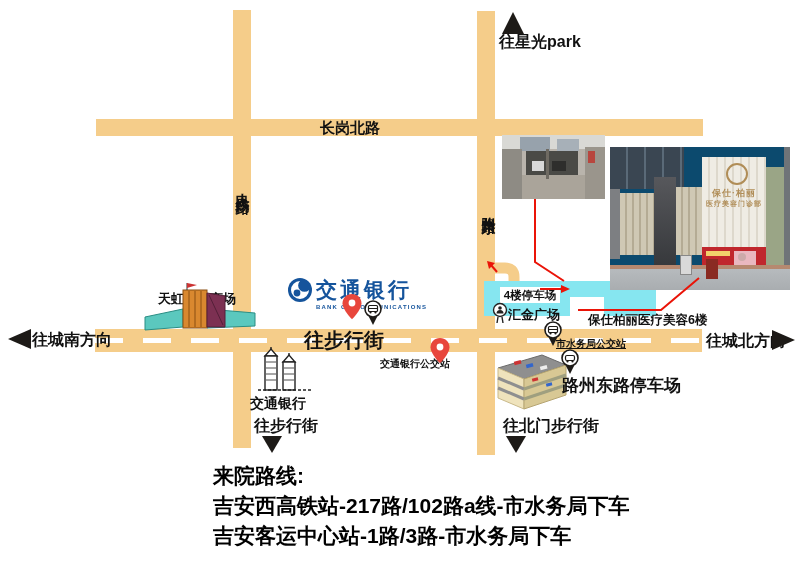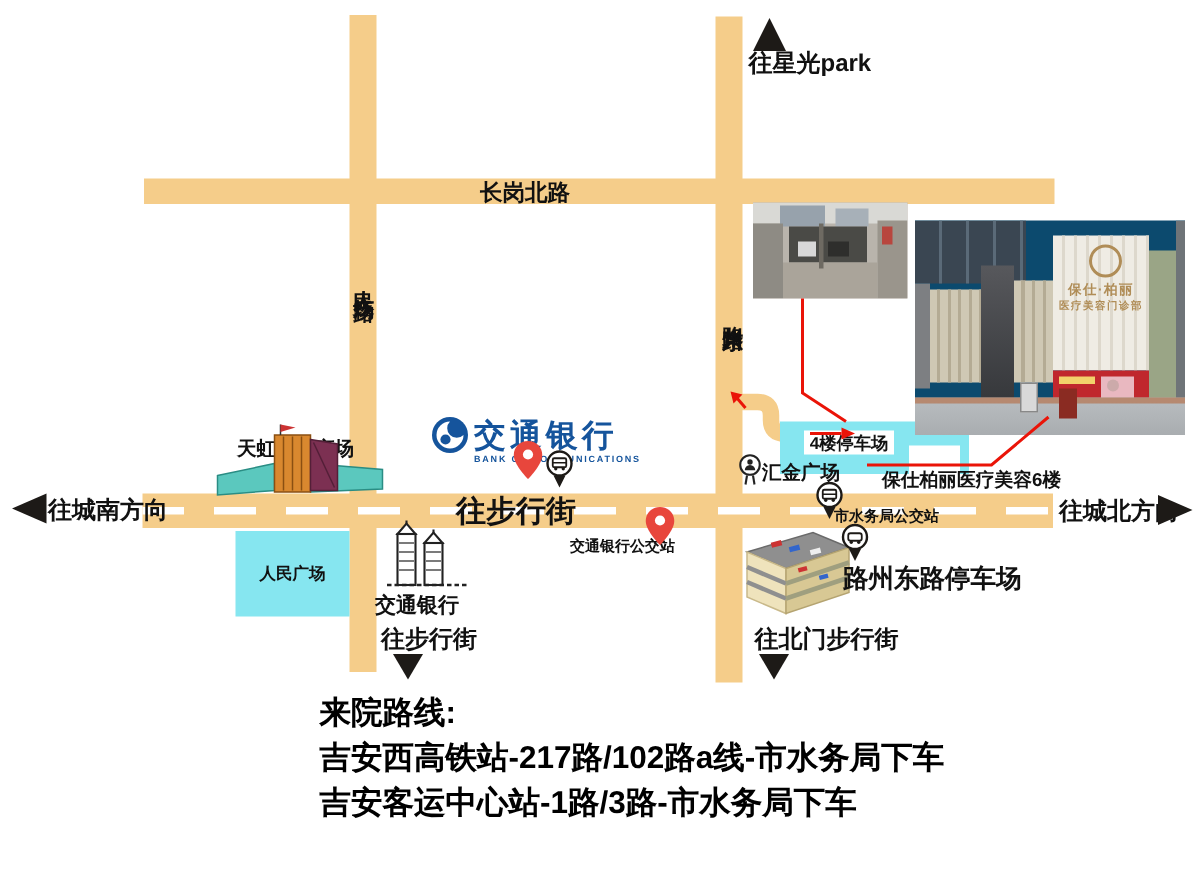--- a/index.html
+++ b/index.html
@@ -107,23 +107,20 @@
   <svg class="abs" style="left:363px;top:300px;" width="20" height="26">
     <circle cx="10" cy="9" r="8" fill="#fff" stroke="#1d1a17" stroke-width="1.6"></circle>
     <rect x="5.5" y="5.5" width="9" height="6" rx="1" fill="none" stroke="#1d1a17" stroke-width="1.2"></rect>
     <line x1="5.5" y1="8.5" x2="14.5" y2="8.5" stroke="#1d1a17" stroke-width="1"></line>
     <circle cx="7.5" cy="12.5" r="1.1" fill="#1d1a17"></circle>
       <circle cx="12.5" cy="12.5" r="1.1" fill="#1d1a17"></circle>
     <polygon points="6,17 14,17 10,25" fill="#1d1a17"></polygon>
   </svg>
   <div class="lbl" style="left:380px;top:316px;font-size:10px;margin-top:41px;">交通银行公交站</div>
 
-  <div class="abs cyan" style="left:157px;top:354px;width:76px;height:57px;display:flex;align-items:center;justify-content:center;">
-    <span class="lbl" style="position:static;font-size:11px;">人民广场</span>
-  </div>
 
   <svg class="abs" style="left:256px;top:346px;" width="58" height="50">
     <g stroke="#222" fill="#fff" stroke-width="1.4">
       <line x1="15" y1="8" x2="15" y2="1"></line>
       <polygon points="9,10 15,3 21,10"></polygon>
       <rect x="9" y="10" width="12" height="34"></rect>
       <line x1="33" y1="14" x2="33" y2="7"></line>
       <polygon points="27,16 33,9 39,16"></polygon>
       <rect x="27" y="16" width="12" height="28"></rect>
     </g>
@@ -138,21 +135,21 @@
       <line x1="2" y1="44" x2="56" y2="44" stroke-width="1.6" stroke-dasharray="3 2"></line>
     </g>
   </svg>
   <div class="lbl" style="left:250px;top:395px;font-size:14px;">交通银行</div>
 
   <svg class="abs" style="left:430px;top:338px;" width="20" height="26">
     <path d="M10 0 C4.5 0 .5 4.2 .5 9.3 c0 6.8 9.5 16 9.5 16 s9.5 -9.2 9.5 -16 C19.5 4.2 15.5 0 10 0 Z" fill="#E8463C"></path>
     <circle cx="10" cy="9" r="3.4" fill="#fff"></circle>
   </svg>
 
-  <div class="abs cyan" style="left:520px;top:281px;width:126px;height:35px;">
+  <div class="abs cyan" style="left:484px;top:281px;width:138px;height:35px;padding-left:34px;">
     <div class="abs" style="left:16px;top:6px;width:60px;height:16px;background:#fff;display:flex;align-items:center;justify-content:center;">
       <span class="lbl" style="position:static;font-size:11.5px;">4楼停车场</span>
     </div>
     <div class="abs" style="left:86px;top:16px;width:34px;height:19px;background:#fff;"></div>
   </div>
   <svg class="abs" style="left:492px;top:302px;" width="16" height="22">
     <circle cx="8" cy="8" r="6.5" fill="#fff" stroke="#222" stroke-width="1.4"></circle>
     <circle cx="8" cy="6" r="1.8" fill="#222"></circle>
     <path d="M4.5 11.5 a3.5 3.5 0 0 1 7 0 Z" fill="#222"></path>
     <line x1="6" y1="15" x2="5" y2="21" stroke="#222" stroke-width="1.4"></line>
@@ -162,21 +159,21 @@
   <div class="lbl" style="left:588px;top:312px;font-size:12.5px;">保仕柏丽医疗美容6楼</div>
 
   <svg class="abs" style="left:543px;top:321px;" width="20" height="26">
     <circle cx="10" cy="9" r="8" fill="#fff" stroke="#1d1a17" stroke-width="1.6"></circle>
     <rect x="5.5" y="5.5" width="9" height="6" rx="1" fill="none" stroke="#1d1a17" stroke-width="1.2"></rect>
     <line x1="5.5" y1="8.5" x2="14.5" y2="8.5" stroke="#1d1a17" stroke-width="1"></line>
     <circle cx="7.5" cy="12.5" r="1.1" fill="#1d1a17"></circle>
       <circle cx="12.5" cy="12.5" r="1.1" fill="#1d1a17"></circle>
     <polygon points="6,17 14,17 10,25" fill="#1d1a17"></polygon>
   </svg>
-  <div class="lbl" style="left:556px;top:337px;font-size:10px;">市水务局公交站</div>
+  <div class="lbl" style="left:556px;top:337px;font-size:10px;text-decoration:underline;">市水务局公交站</div>
 
   <svg class="abs" style="left:496px;top:352px;" width="72" height="60">
     <polygon points="2,16 46,3 70,13 28,27" fill="#8f8f8f" stroke="#6a6a6a"></polygon>
     <rect x="18" y="9" width="7" height="3.5" fill="#cc3333" transform="rotate(-14 21 10)"></rect>
     <rect x="30" y="12" width="7" height="3.5" fill="#3366cc" transform="rotate(-14 33 13)"></rect>
     <rect x="44" y="14" width="7" height="3.5" fill="#eeeeee" transform="rotate(-14 47 15)"></rect>
     <polygon points="2,16 28,27 28,57 2,46" fill="#EFE3BC" stroke="#c9b98a"></polygon>
     <polygon points="28,27 70,13 70,43 28,57" fill="#D8C894" stroke="#b5a471"></polygon>
     <line x1="2" y1="26" x2="28" y2="37" stroke="#8f8f8f" stroke-width="3"></line>
     <line x1="2" y1="36" x2="28" y2="47" stroke="#8f8f8f" stroke-width="3"></line>

